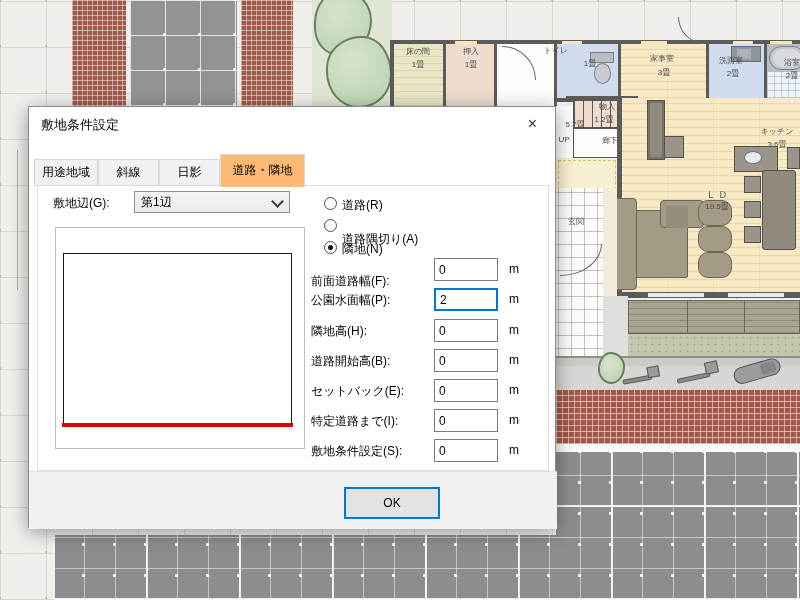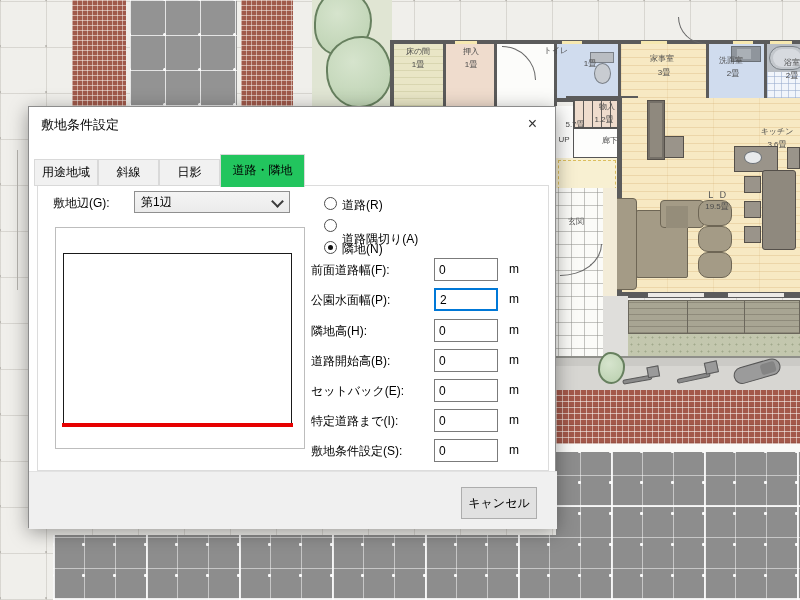--- a/index.html
+++ b/index.html
@@ -69,21 +69,21 @@
           color:#4a4a4a;white-space:nowrap;z-index:3;}
   .plabel-lg{font-size:10px;letter-spacing:2px;color:#555;}
   
   .dialog{left:28px;top:106px;width:528px;height:422px;background:#fff;
           border:1px solid #8c8c8c;box-shadow:0 4px 18px rgba(0,0,0,.38);z-index:10;}
   .dlg-title{left:12px;top:9px;font-size:13px;}
   .dlg-close{right:0;top:0;width:45px;height:34px;text-align:center;line-height:34px;
              font-size:16px;color:#333;cursor:default;}
   .tab{top:52px;height:27px;background:#f1f1f1;border:1px solid #d9d9d9;
        font-size:12px;text-align:center;line-height:25px;z-index:2;}
-  .tab.active{top:47px;height:33px;background:#22c55e;border-bottom:none;line-height:30px;z-index:3;}
+  .tab.active{top:47px;height:33px;background:#fdba74;border-bottom:none;line-height:30px;z-index:3;}
   .tabpage{left:8px;top:78px;width:512px;height:286px;background:#fff;border:1px solid #dcdcdc;z-index:1;}
   .lbl{font-size:12px;color:#000;white-space:nowrap;z-index:4;}
   .combo{left:105px;top:84px;width:156px;height:22px;border:1px solid #8f8f8f;
          background:linear-gradient(#f4f4f4,#ebebeb);font-size:12px;line-height:20px;
          padding-left:6px;z-index:4;}
   .chev{position:absolute;right:7px;top:5px;width:7px;height:7px;
         border-left:2px solid #3c3c3c;border-bottom:2px solid #3c3c3c;transform:rotate(-45deg);}
   .pframe{left:26px;top:120px;width:250px;height:222px;border:1px solid #bdbdbd;background:#fff;z-index:4;}
   .prect{left:34px;top:146px;width:229px;height:172px;border:1px solid #1a1a1a;background:#fff;z-index:5;}
   .redline{left:33px;top:316px;width:231px;height:4px;z-index:6;}
@@ -259,21 +259,21 @@
 
     <div class="abs radio" style="left:295px;top:90px"></div>
     <span class="abs lbl" style="left:313px;top:90px">道路(R)</span>
     <div class="abs radio" style="left:295px;top:112px"></div>
     <span class="abs lbl" style="left:313px;top:124px">道路隅切り(A)</span>
     <div class="abs radio" style="left:295px;top:134px">
         <span class="dot"></span>
       </div>
     <span class="abs lbl" style="left:313px;top:134px">隣地(N)</span>
 
-    <span class="abs lbl" style="left:282px;top:155px">前面道路幅(F):</span>
+    <span class="abs lbl" style="left:282px;top:166px">前面道路幅(F):</span>
     <input class="finput" style="left: 405px; top: 151px;" value="0">
     <span class="abs lbl" style="left:480px;top:155px">m</span>
 
     <span class="abs lbl" style="left:282px;top:185px">公園水面幅(P):</span>
     <input class="finput focused" style="left: 405px; top: 181px;" value="2">
     <span class="abs lbl" style="left:480px;top:185px">m</span>
 
     <span class="abs lbl" style="left:282px;top:216px">隣地高(H):</span>
     <input class="finput" style="left: 405px; top: 212px;" value="0">
     <span class="abs lbl" style="left:480px;top:216px">m</span>
@@ -288,15 +288,15 @@
 
     <span class="abs lbl" style="left:282px;top:306px">特定道路まで(I):</span>
     <input class="finput" style="left: 405px; top: 302px;" value="0">
     <span class="abs lbl" style="left:480px;top:306px">m</span>
 
     <span class="abs lbl" style="left:282px;top:336px">敷地条件設定(S):</span>
     <input class="finput" style="left: 405px; top: 332px;" value="0">
     <span class="abs lbl" style="left:480px;top:336px">m</span>
 
     <div class="abs btm"></div>
-    <div class="btn btn-cancel">キャンセル</div>
+    <div class="btn btn-ok">OK</div>
   </div>
 </div>
 
 </body></html>

